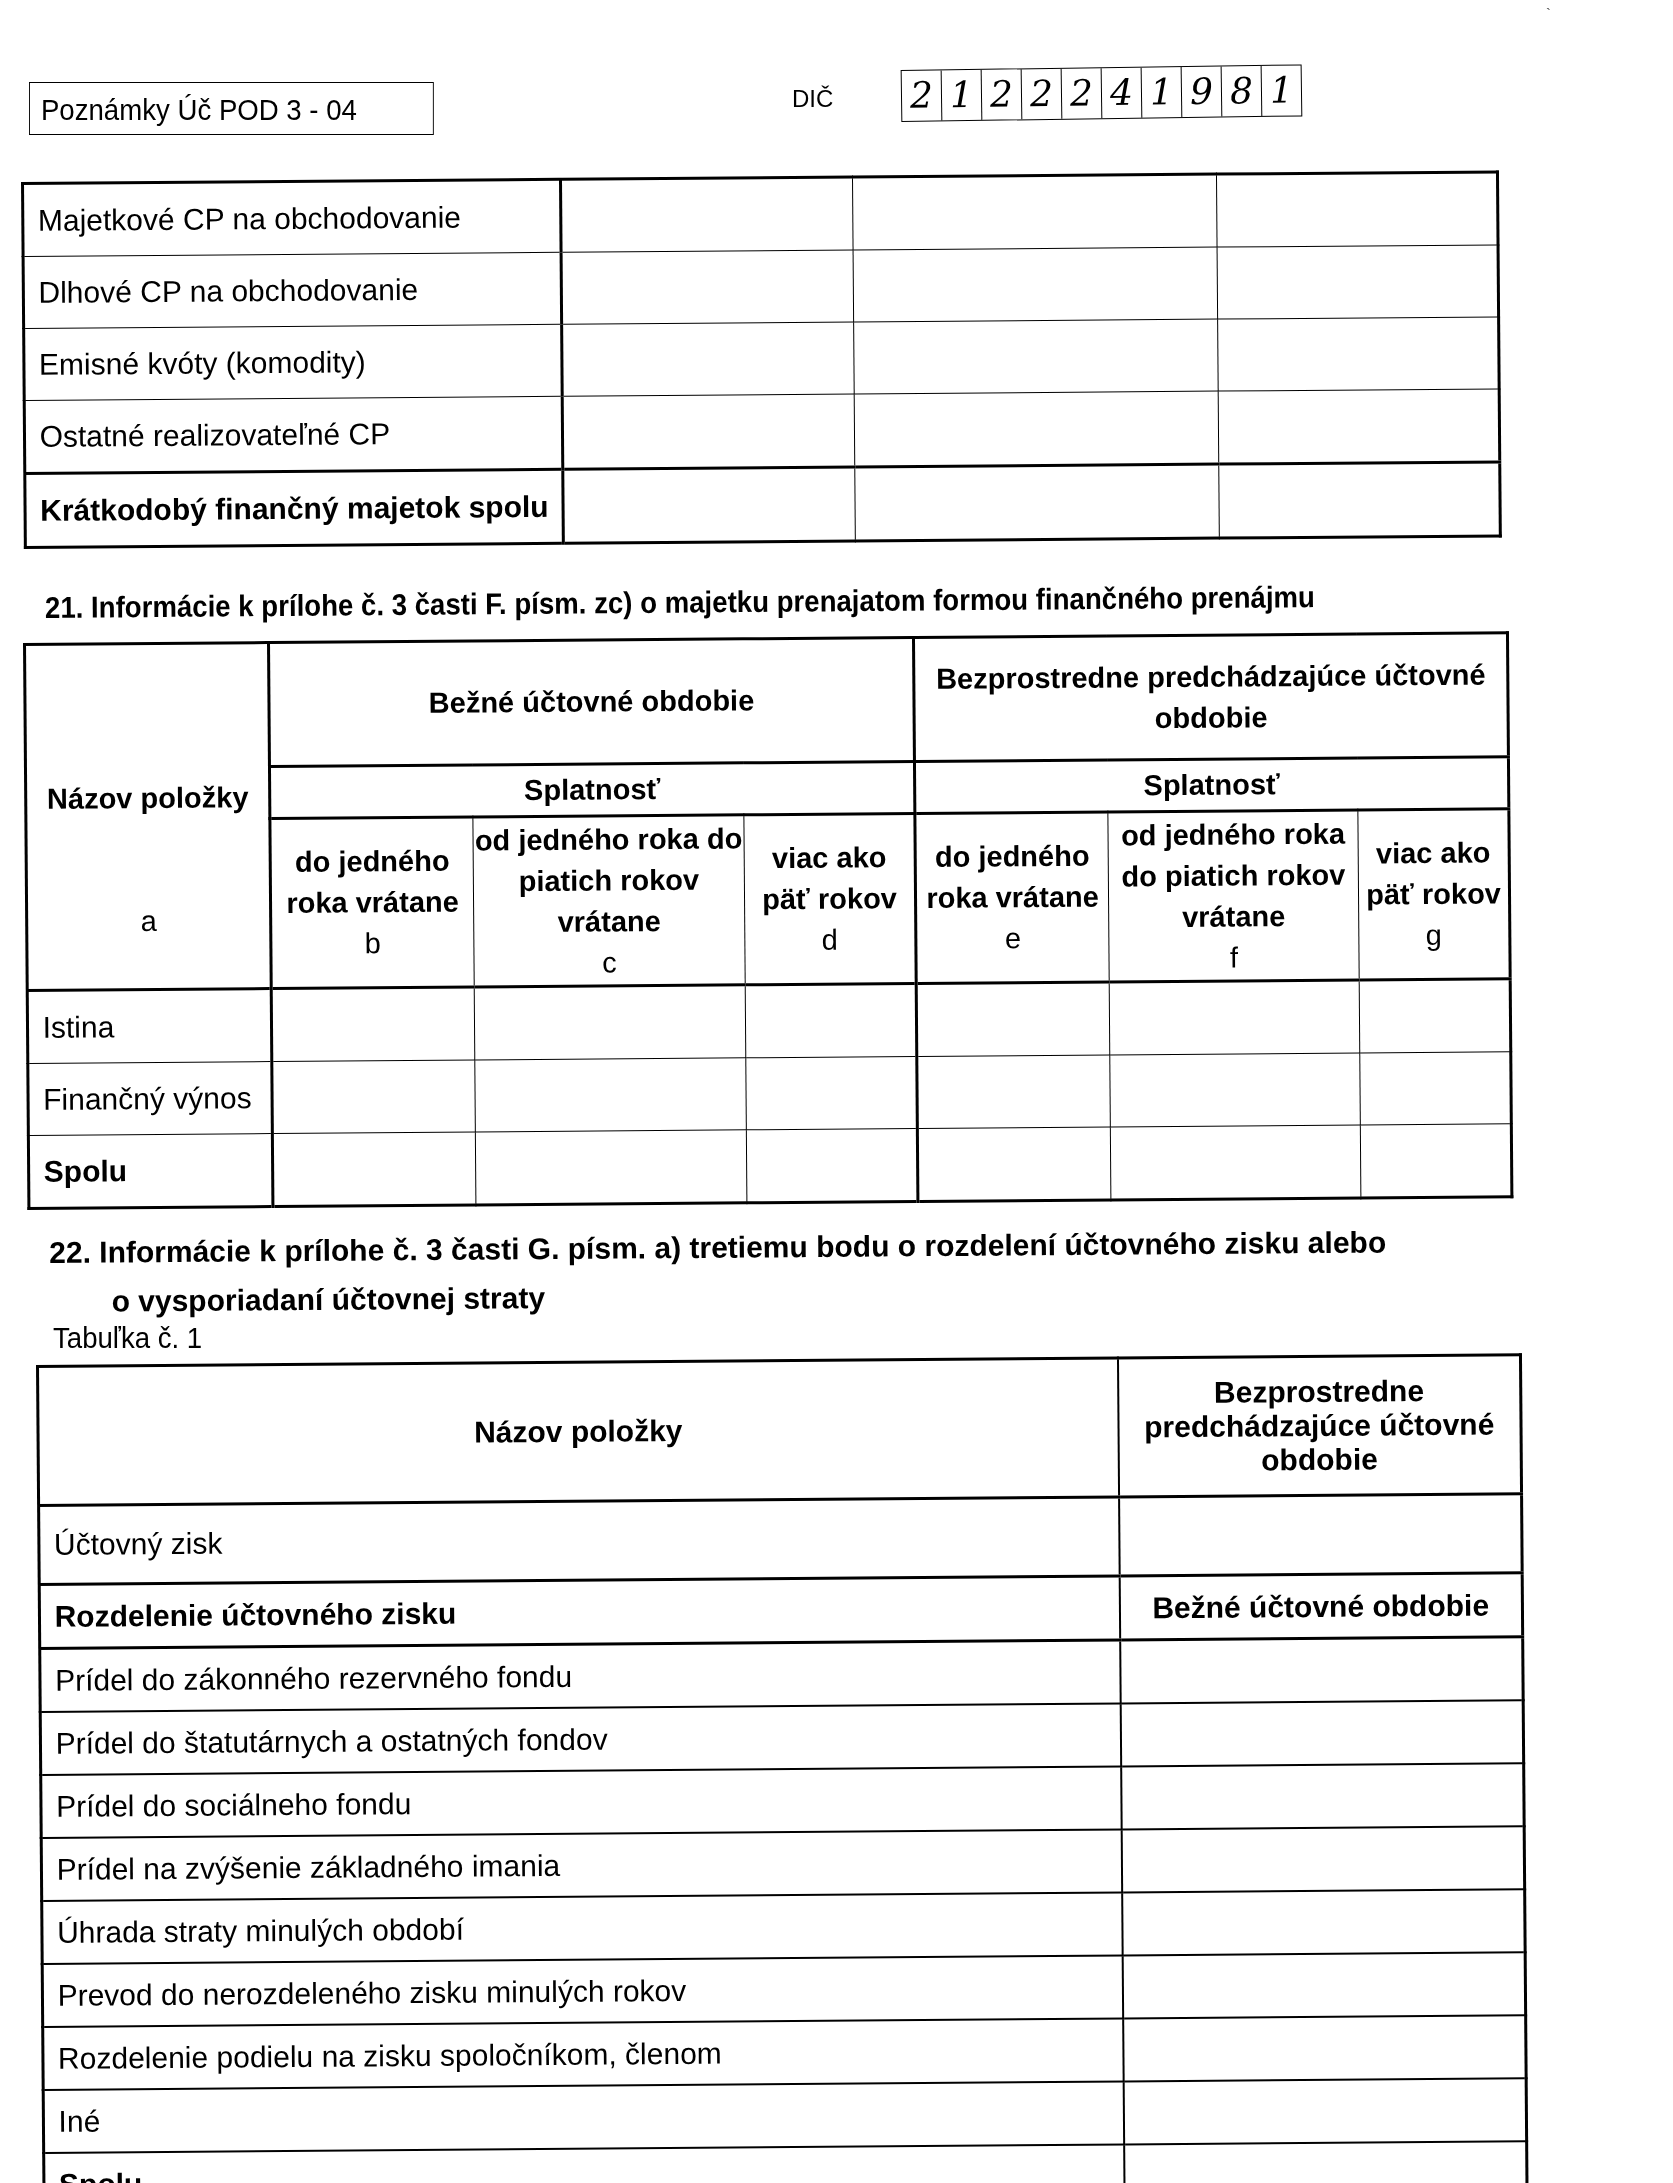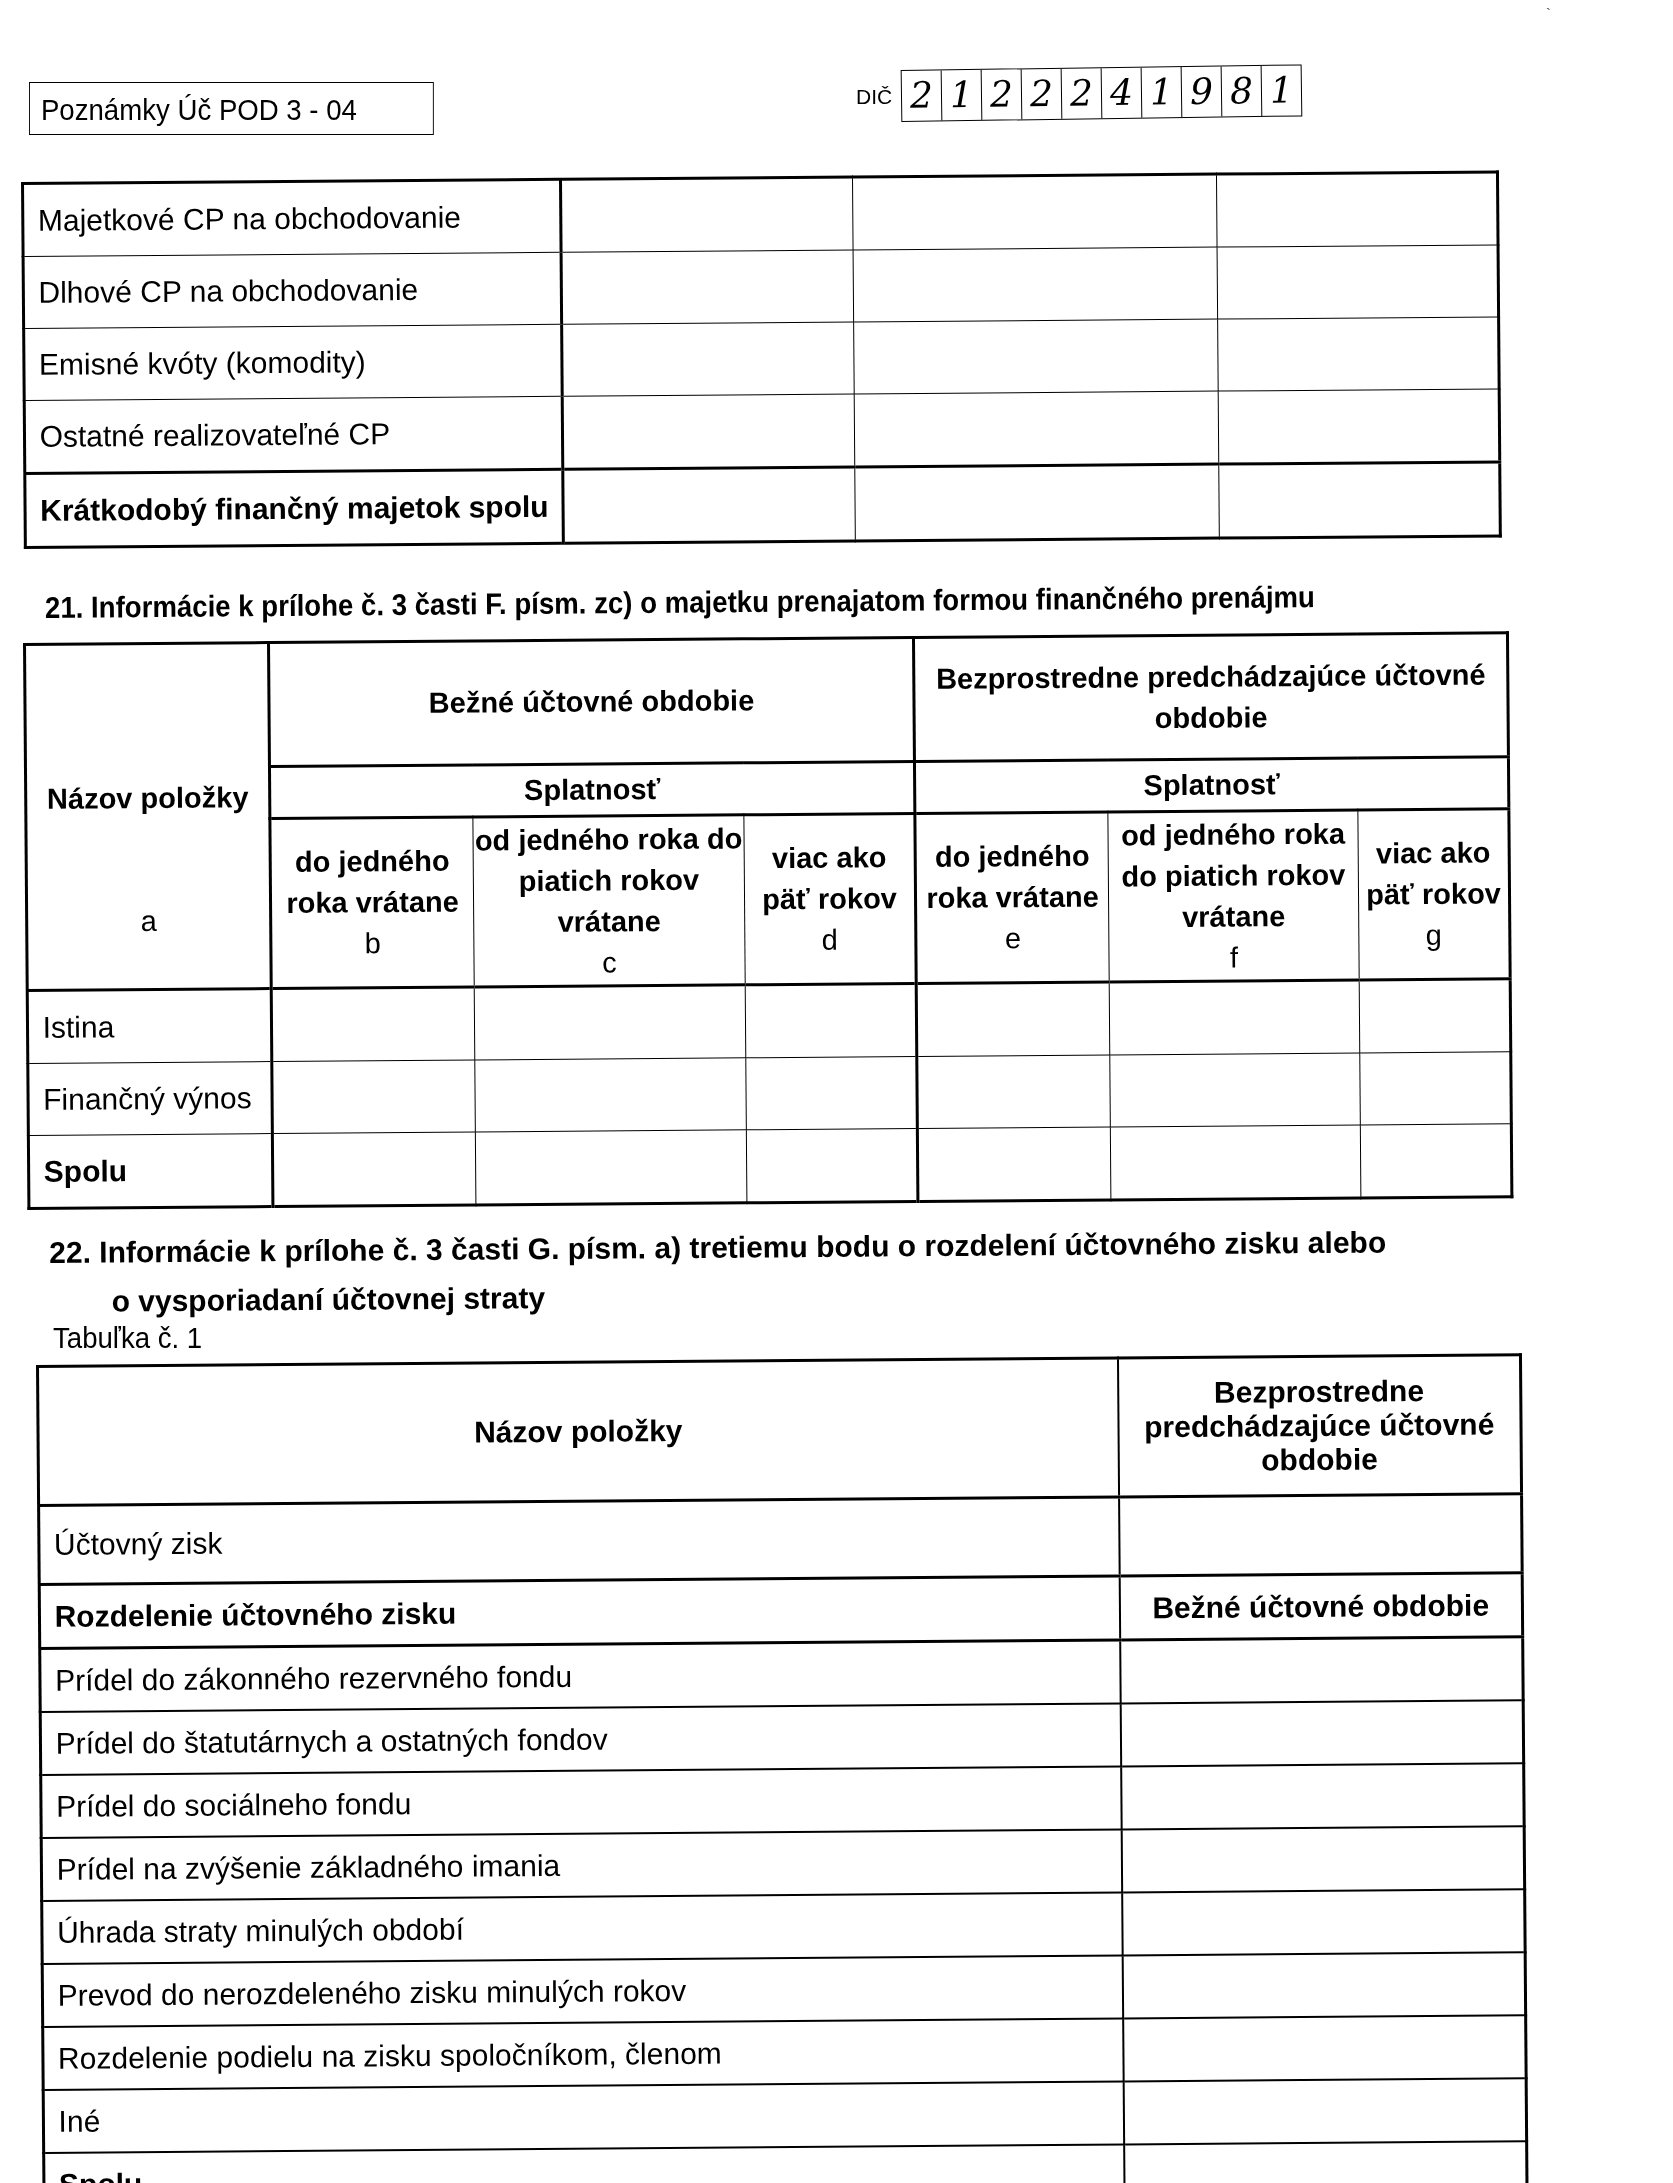--- a/index.html
+++ b/index.html
@@ -1,21 +1,21 @@
 <!DOCTYPE html>
 <html style="font-size:12px"><head>
 <meta charset="utf-8">
 <style>
   html, body { margin:0; padding:0; background:#ffffff; }
   body { width:1674px; height:2183px; position:relative; overflow:hidden; color:#000;
          font-family:"Liberation Sans", sans-serif; }
   .abs { position:absolute; }
   .form-code { left:29px; top:82px; width:440px; height:53px; border:1.5px solid #000;
                font-size:30px; line-height:53px; padding-left:12px; box-sizing:border-box; transform:scaleX(0.92); transform-origin:left; }
-  .dic-label { left:856px; top:85px; font-size:21px; }
+  .dic-label { left:792px; top:85px; font-size:24px; }
   .dic-boxes { left:901px; top:70px; display:flex; border:1.5px solid #000; transform:rotate(-0.8deg); transform-origin:left; }
   .dic-box { width:39px; height:50px; border-right:1.5px solid #000; font-family:"DejaVu Serif", serif; font-style:italic;
              font-size:36px; text-align:center; line-height:50px; }
   .dic-box:last-child { border-right:none; }
 
   table { border-collapse:collapse; position:absolute; table-layout:fixed; }
   td, th { border:1.5px solid #000; padding:0; vertical-align:middle; }
   .t1 { left:21px; top:182px; width:1478px; border:3.8px solid #000; transform:rotate(-0.45deg); transform-origin:left top; }
   .t1 td { height:71px; font-size:30px; }
   .t1 td.label { padding-left:13.6px; border-right:3.8px solid #000; }

